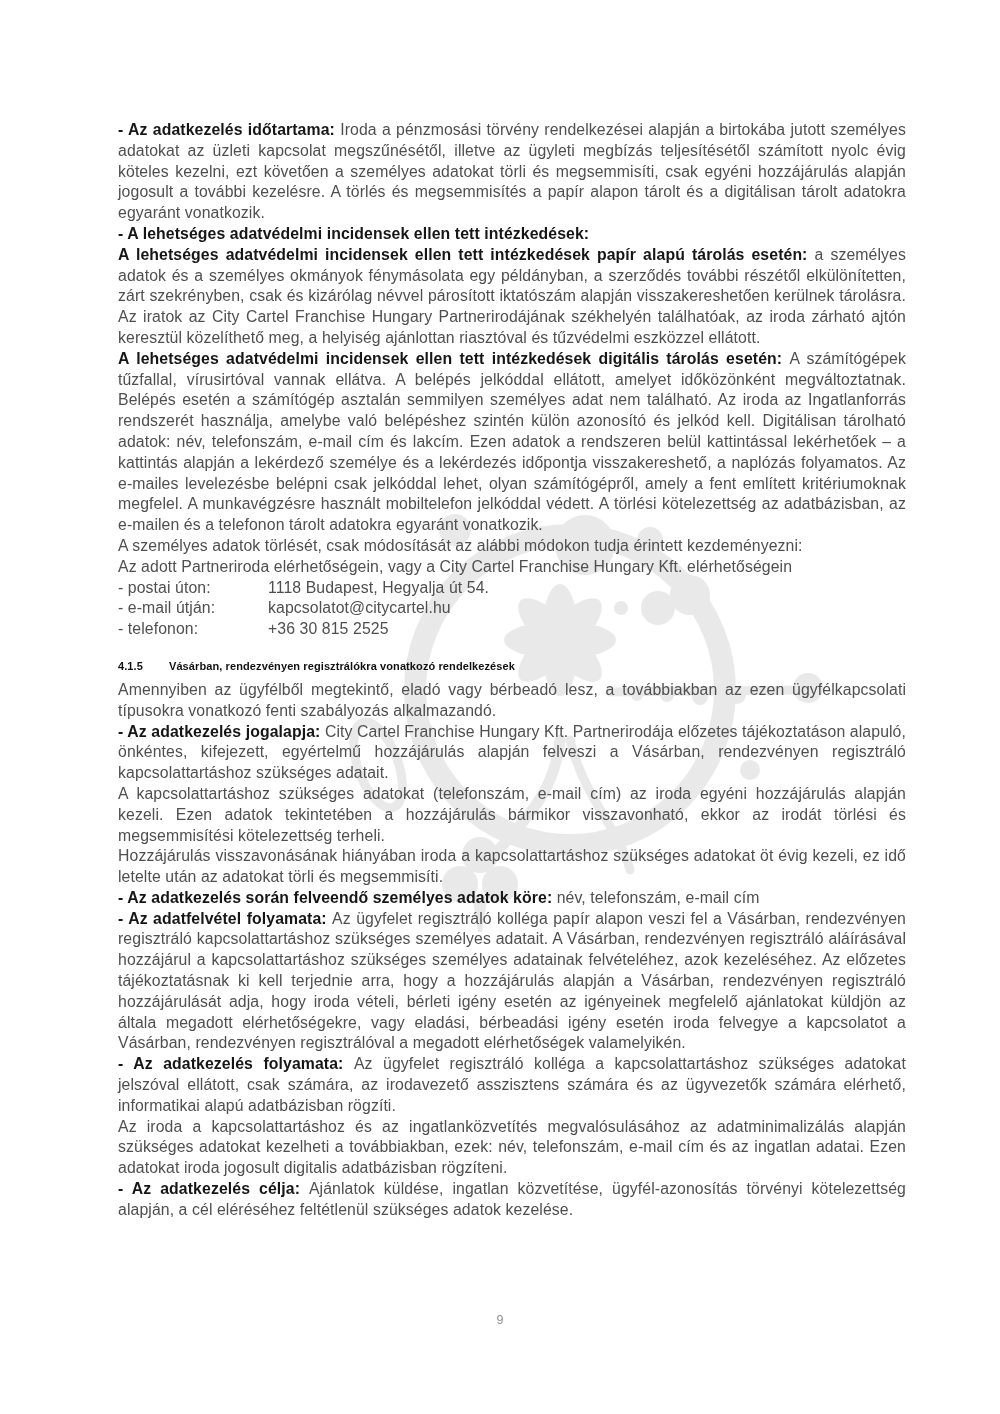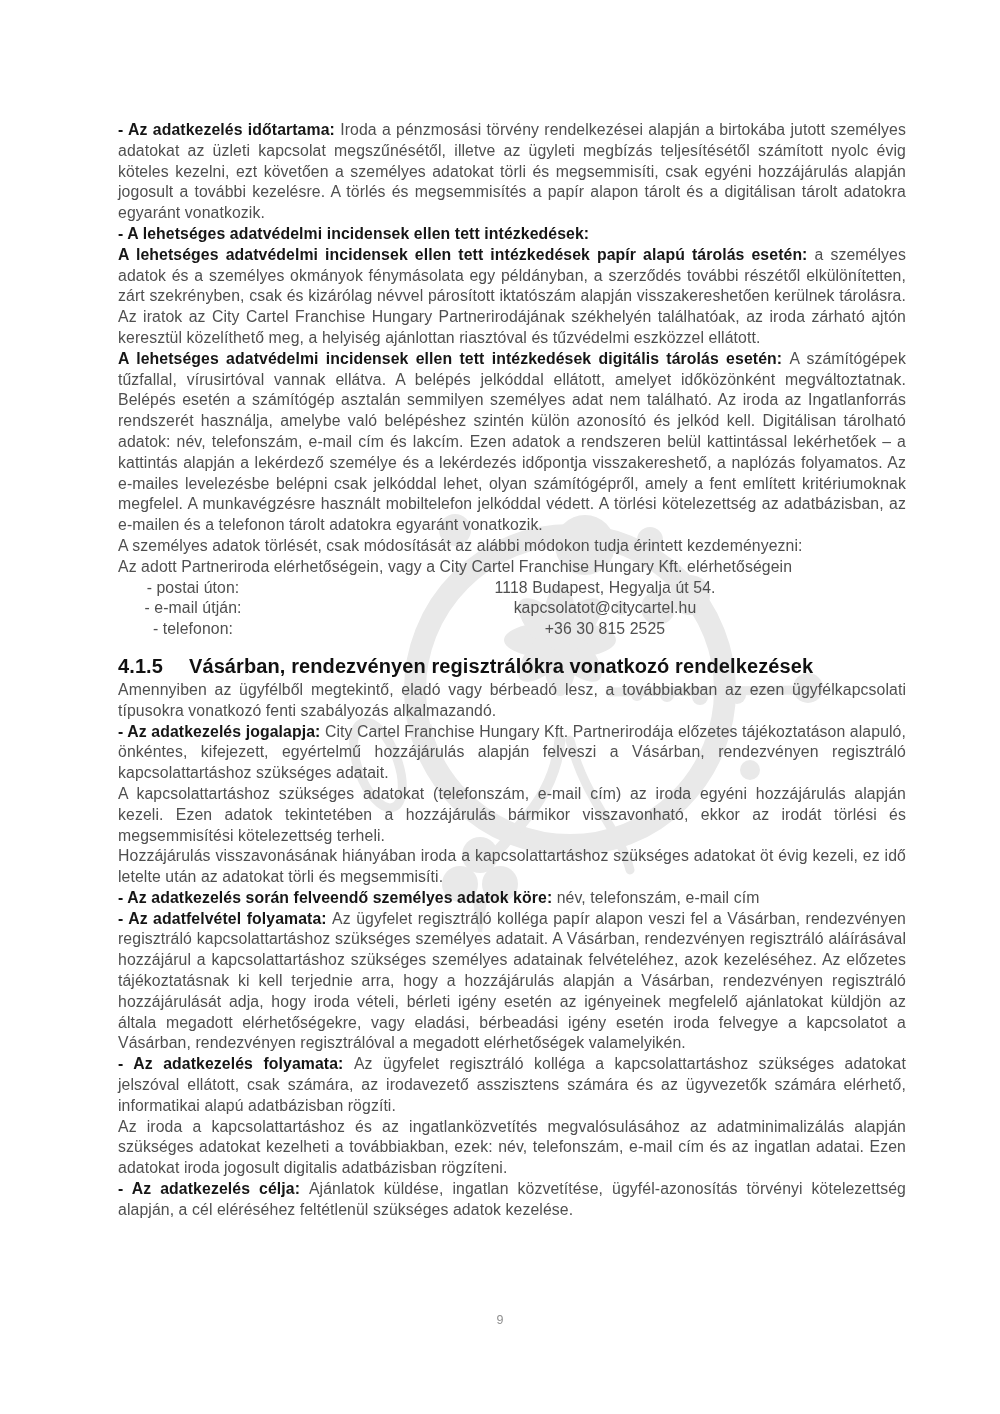--- a/index.html
+++ b/index.html
@@ -32,27 +32,27 @@
     z-index:1;
     font-size:15.8px;
     line-height:20.8px;
     letter-spacing:0.1px;
     color:var(--body-text);
   }
   p.para{margin:0;text-align:justify;}
   span.r{font-weight:400;font-style:normal;}
   span.b{font-weight:700;font-style:normal;color:var(--bold-text);}
   span.bi{font-weight:700;color:var(--bold-text);}
-  .contact-row{display:flex;text-align:center;}
+  .contact-row{display:flex;}
   .contact-label{width:150px;flex:none;}
-  .contact-value{flex:1;margin-left:36px;}
+  .contact-value{flex:1;}
   h2.section-heading{
     display:flex;gap:26px;
     margin:16px 0 3px 0;
-    font-size:20px;line-height:21px;
+    font-size:11px;line-height:21px;
     font-weight:700;color:#111111;
   }
   .footer{
     position:absolute;
     left:0;top:1313px;width:100%;
     text-align:center;
     font-size:12.5px;
     color:var(--page-num);
     z-index:1;
   }

